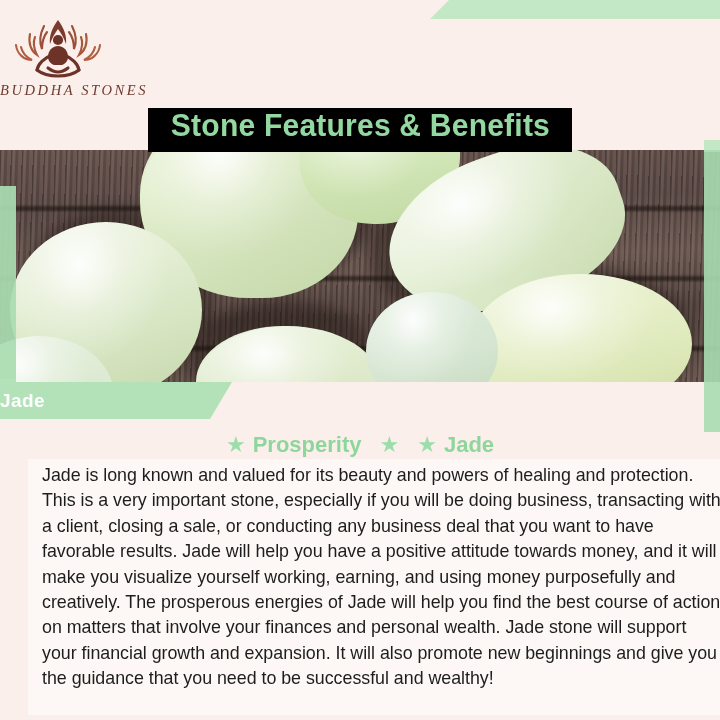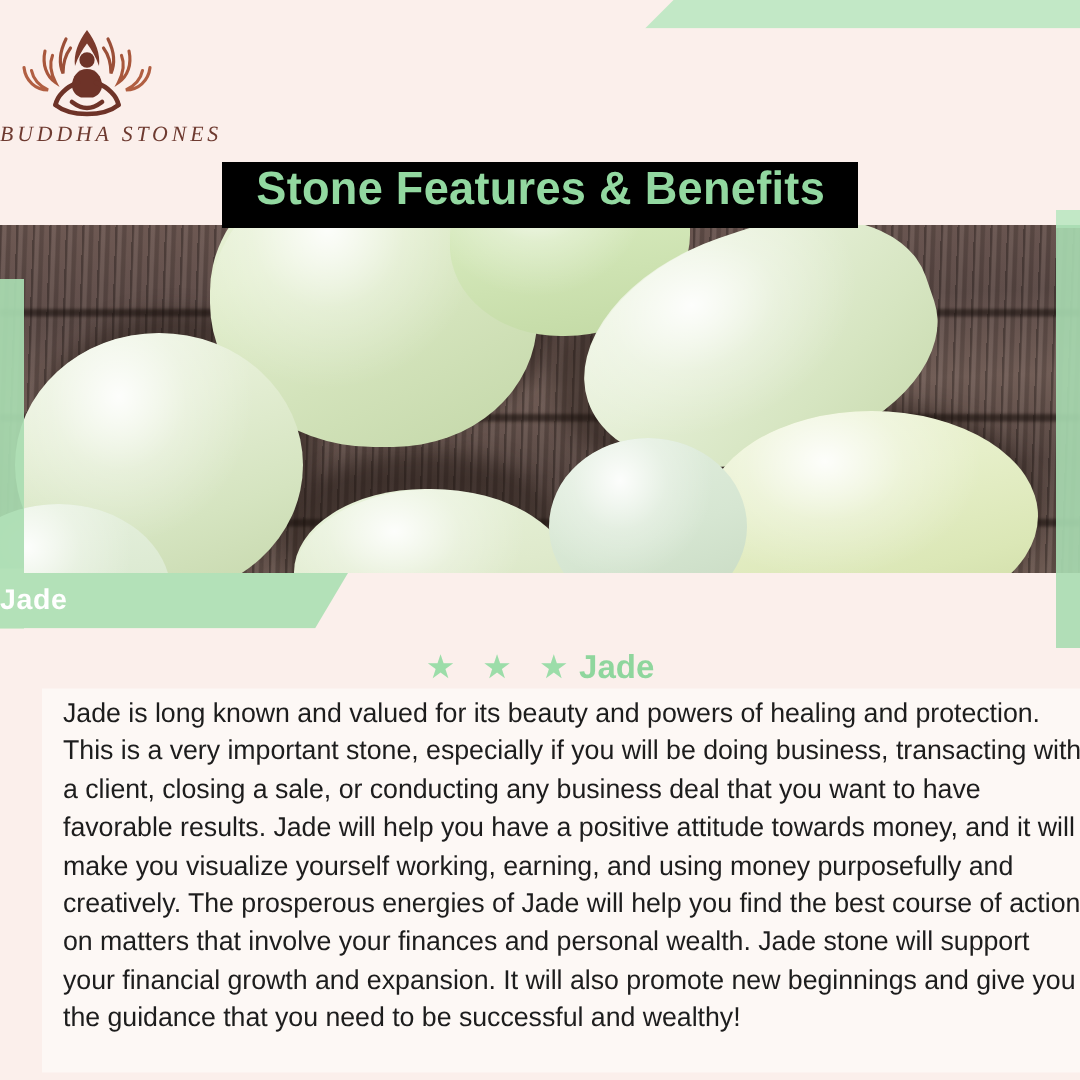--- a/index.html
+++ b/index.html
@@ -341,20 +341,21 @@
 
   <div class="jade-band">
     <span class="jade-text">Jade</span>
   </div>
   <div class="deco-left-strip2"></div>
 
   <div class="content">
     <div class="benefits">
       <div class="benefit">
         <span class="star">★</span>
+        <span class="benefit-label">Prosperity</span>
       </div>
       <div class="benefit">
         <span class="star">★</span>
       </div>
       <div class="benefit">
         <span class="star">★</span>
         <span class="benefit-label">Jade</span>
       </div>
     </div>
 

